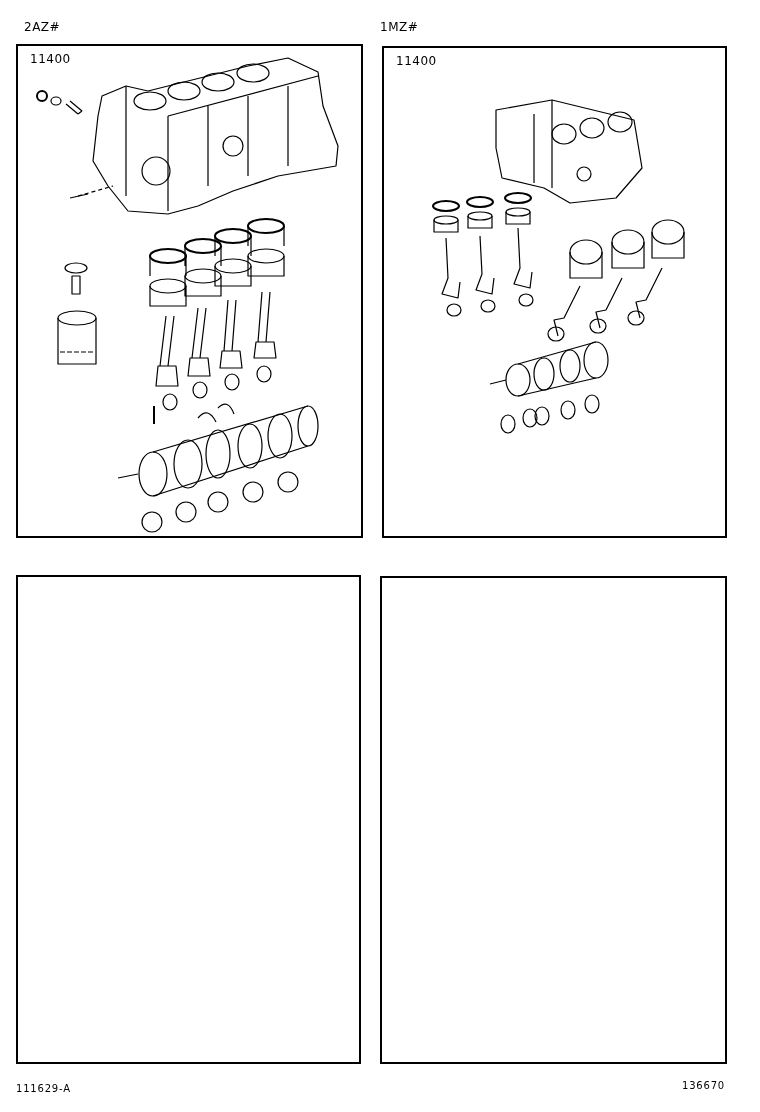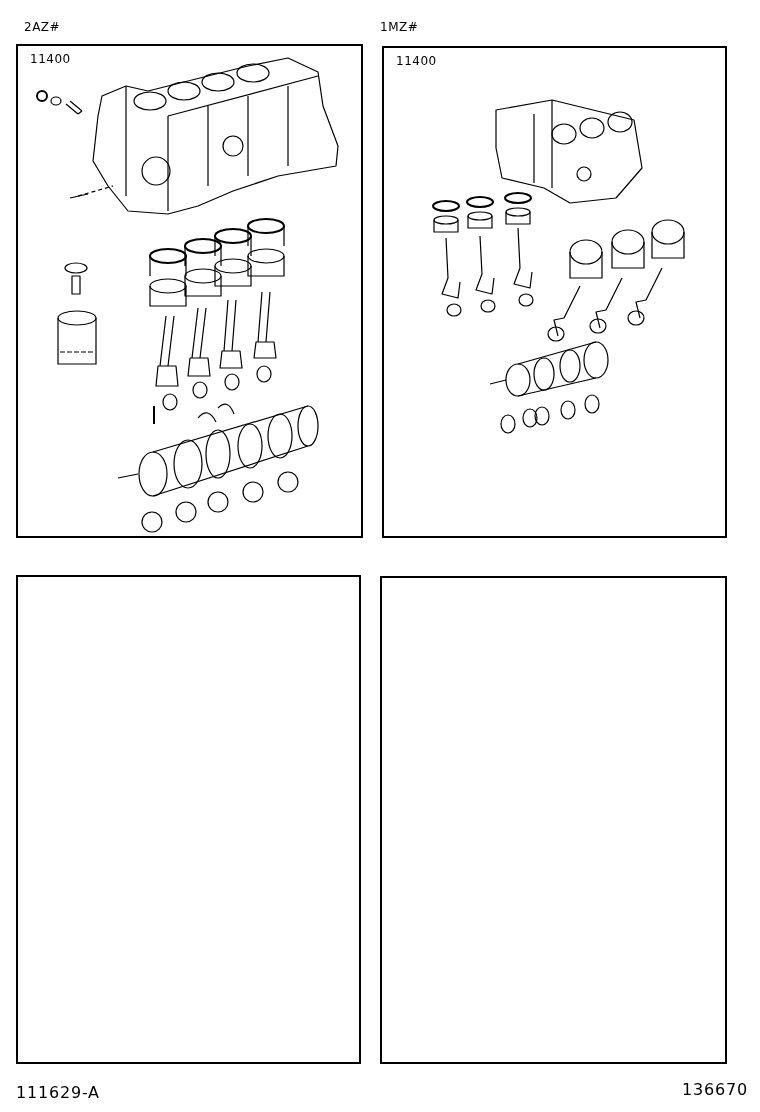--- a/index.html
+++ b/index.html
@@ -1,21 +1,21 @@
 <!DOCTYPE html>
 <html><head>
   <meta charset="utf-8">
   <style>
     html, body { margin: 0; padding: 0; background: #ffffff; }
     body { width: 760px; height: 1112px; position: relative; overflow: hidden;
            font-family: "DejaVu Sans", sans-serif; color: #000; }
     .engine-label { position: absolute; font-size: 12px; letter-spacing: 0.5px; }
     .panel { position: absolute; border: 2px solid #000; box-sizing: border-box; background: #fff; }
     .part-no { position: absolute; left: 12px; top: 6px; font-size: 12px; letter-spacing: 0.5px; }
-    .ref { position: absolute; font-size: 16px; letter-spacing: 0.8px; }
+    .ref { position: absolute; font-size: 10px; letter-spacing: 0.8px; }
     svg { position: absolute; overflow: visible; }
     svg * { fill: none; stroke: #000; stroke-width: 1.2; stroke-linejoin: round; }
     svg .thick { stroke-width: 2; }
   </style>
 </head>
 <body>
 
 <div class="engine-label" style="left:24px; top:20px;">2AZ#</div>
 
 <div class="panel" style="left:16px; top:44px; width:347px; height:494px;">

